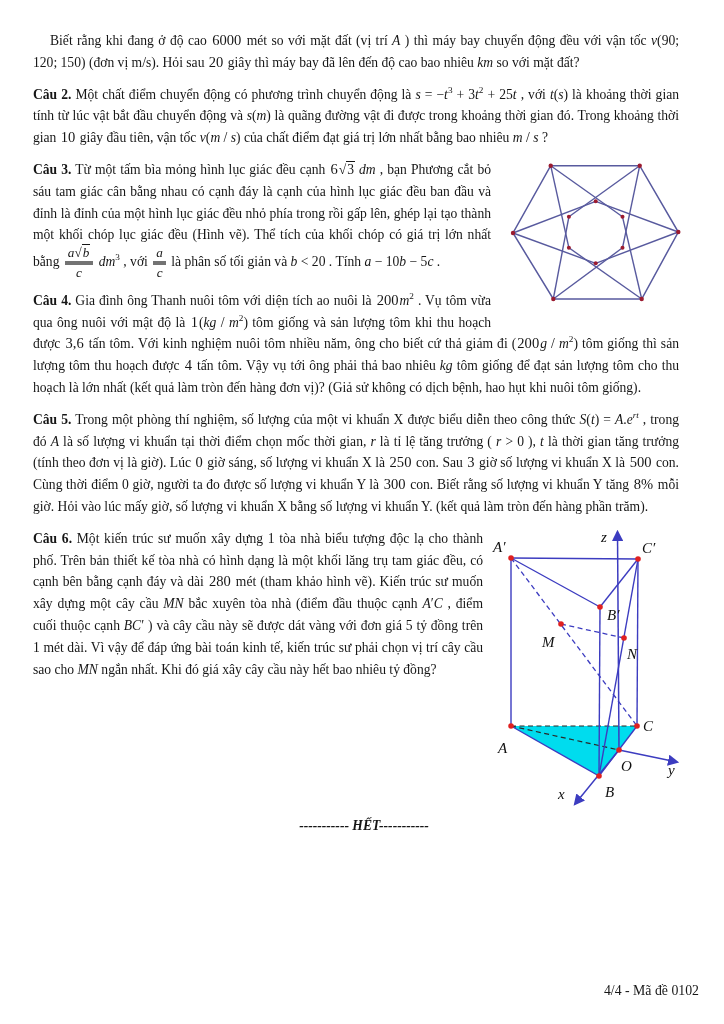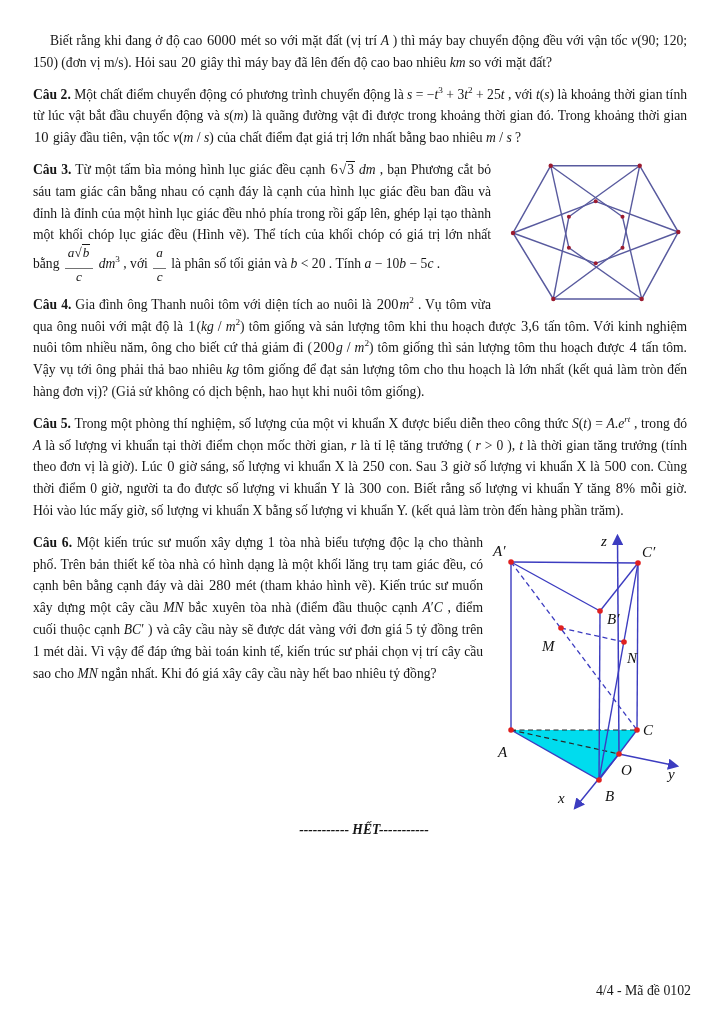--- a/index.html
+++ b/index.html
@@ -1,34 +1,34 @@
 <!DOCTYPE html>
 <html><head>
 <meta charset="utf-8">
 <style>
   html,body{margin:0;padding:0;}
   body{width:724px;height:1024px;background:#ffffff;position:relative;overflow:hidden;
        font-family:"Liberation Serif","DejaVu Serif",serif;color:#161616;}
   .page{position:absolute;inset:0;padding:30px 29px 0 33px;box-sizing:border-box;}
-  p.para{margin:0 8px 10px 0;font-size:13.6px;line-height:21.8px;text-align:justify;}
+  p.para{margin:0 16px 10px 0;font-size:13.6px;line-height:21.8px;text-align:justify;}
   p.indent{text-indent:17px;}
   b{font-weight:bold;}
   i{font-family:"Liberation Serif","DejaVu Serif",serif;}
   sup{font-size:0.68em;vertical-align:super;line-height:0;}
   .n{font-size:1.07em;padding:0 1px;}
   .frac{display:inline-block;vertical-align:middle;text-align:center;line-height:1.05;font-size:0.97em;padding:0 2px;}
-  .frac .fn{display:block;border-bottom:1px solid #737373;padding:0 3px 8px 3px;}
+  .frac .fn{display:block;border-bottom:4px solid #737373;padding:0 3px 1px 3px;}
   .frac .fd{display:block;padding-top:1px;}
   .sqrt{white-space:nowrap;}
   .sqrt .rad{border-top:1px solid #161616;padding:0 1px;}
   .qblock{margin:0;}
   .fig3{float:right;width:196px;margin:0 0 4px 8px;}
   .fig6{float:right;width:208px;margin:-6px 0 0 4px;}
   .het{clear:both;text-align:center;font-weight:bold;font-size:13.6px;margin:10px 0 0 0;font-style:italic;}
-  .footer{position:absolute;top:983px;right:33px;font-size:13.8px;color:#161616;}
+  .footer{position:absolute;top:983px;right:25px;font-size:13.8px;color:#161616;}
   svg text{font-family:"Liberation Serif","DejaVu Serif",serif;font-style:italic;fill:#101010;}
 </style>
 </head>
 <body>
 
 <div class="page">
 
   <p class="para indent">Biết rằng khi đang ở độ cao <span class="n">6000</span> mét so với mặt đất (vị trí <i>A</i> ) thì máy bay chuyển động đều với vận tốc <i>v</i>(90; 120; 150) (đơn vị m/s). Hỏi sau <span class="n">20</span> giây thì máy bay đã lên đến độ cao bao nhiêu <i>km</i> so với mặt đất?</p>
 
   <p class="para"><b>Câu 2.</b> Một chất điểm chuyển động có phương trình chuyển động là <i>s</i> = −<i>t</i><sup>3</sup> + 3<i>t</i><sup>2</sup> + 25<i>t</i> , với <i>t</i>(<i>s</i>) là khoảng thời gian tính từ lúc vật bắt đầu chuyển động và <i>s</i>(<i>m</i>) là quãng đường vật đi được trong khoảng thời gian đó. Trong khoảng thời gian <span class="n">10</span> giây đầu tiên, vận tốc <i>v</i>(<i>m</i> / <i>s</i>) của chất điểm đạt giá trị lớn nhất bằng bao nhiêu <i>m</i> / <i>s</i> ?</p>

